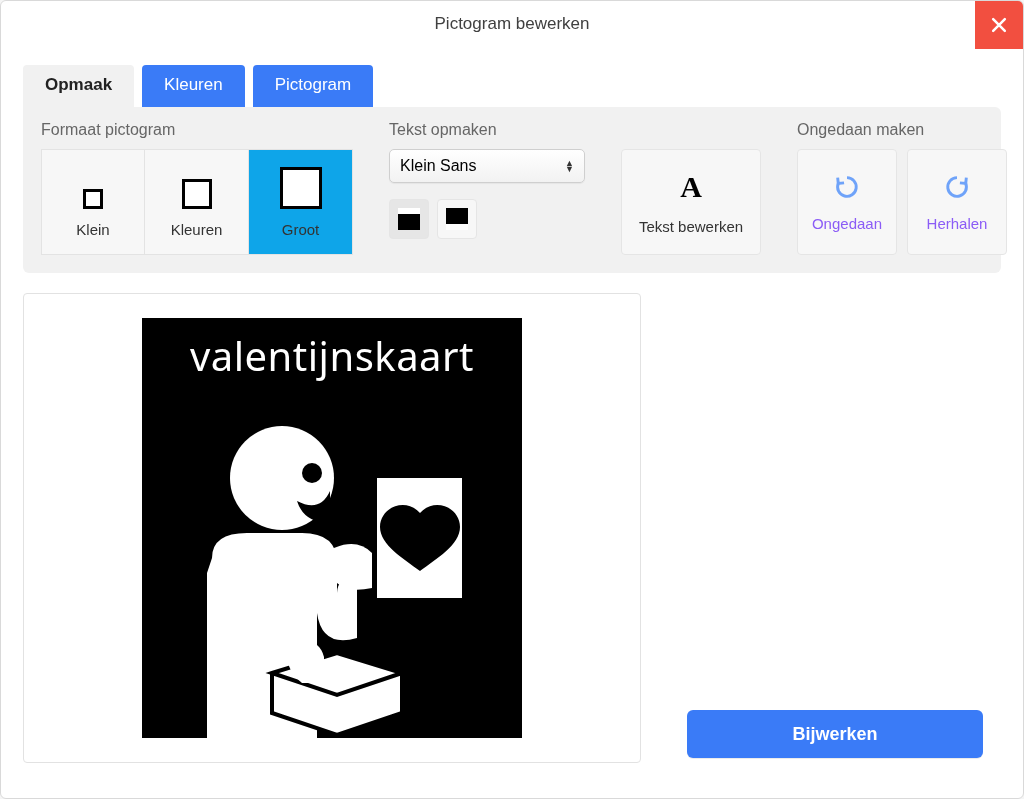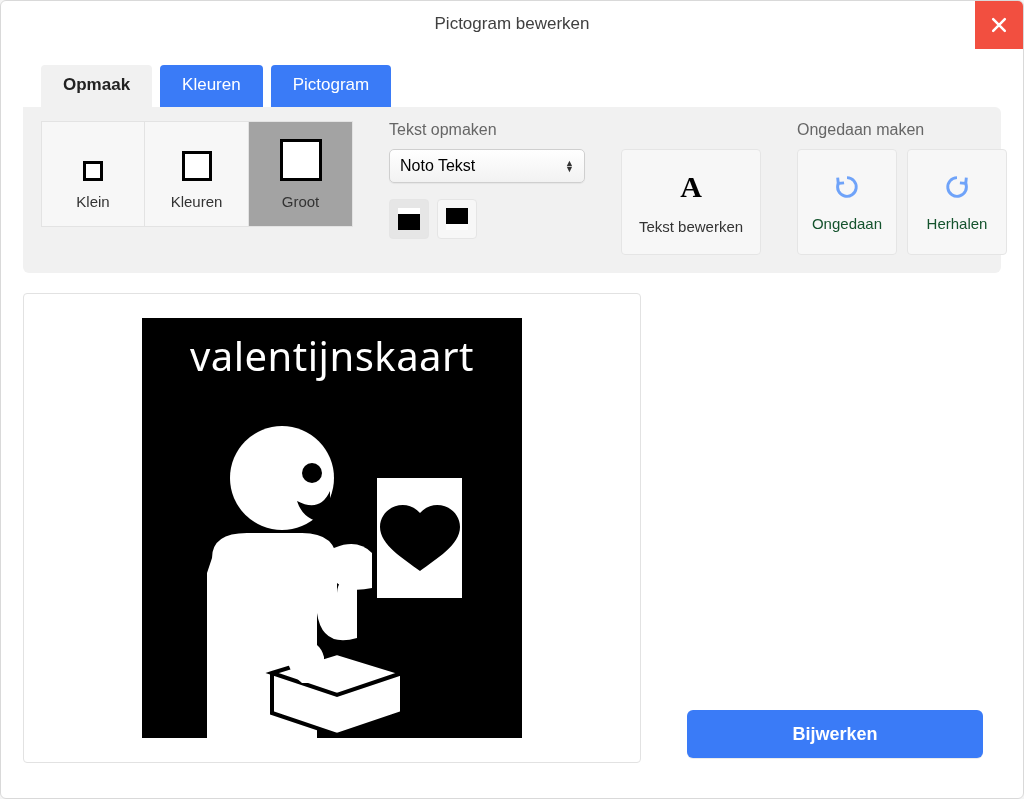--- a/index.html
+++ b/index.html
@@ -36,21 +36,21 @@
   }
   .close-btn svg { width: 20px; height: 20px; stroke: #fff; stroke-width: 3; }
 
   .content {
     padding: 18px 22px 22px 22px;
   }
 
   .tabs {
     display: flex;
     gap: 8px;
-    margin-left: 18px;
+    margin-left: 0;
   }
   .tab {
     padding: 10px 22px 12px 22px;
     font-size: 17px;
     border-radius: 4px 4px 0 0;
     cursor: pointer;
   }
   .tab.active {
     background: #f1f1f1;
     color: #222;
@@ -87,21 +87,21 @@
     flex-direction: column;
     align-items: center;
     justify-content: flex-end;
     background: #f7f7f7;
     border: 1px solid #e3e3e3;
     cursor: pointer;
     padding-bottom: 16px;
     gap: 12px;
   }
   .fmt + .fmt { border-left: none; }
-  .fmt.selected { background: #a3a3a3; }
+  .fmt.selected { background: #0ea5e9; }
   .fmt .sq {
     border: 3px solid #000;
     background: #fff;
   }
   .fmt.small .sq { width: 20px; height: 20px; }
   .fmt.medium .sq { width: 30px; height: 30px; }
   .fmt.large .sq { width: 42px; height: 42px; }
   .fmt .lbl { font-size: 15px; color: #333; }
 
   
@@ -172,21 +172,21 @@
     border:1px solid #e5e5e5;
     border-radius:4px;
     display:flex;
     flex-direction:column;
     align-items:center;
     justify-content:center;
     gap: 14px;
     cursor:pointer;
   }
   .undo-btn.disabled { color:#aaa; cursor:default; }
-  .undo-btn.disabled .lbl { color:#14532d; }
+  .undo-btn.disabled .lbl { color:#8b5cf6; }
   .undo-btn .lbl { font-size: 15px; color:#333; }
   .undo-btn svg { width: 28px; height: 28px; stroke:#6fa3f9; fill:none; stroke-width:2.5; }
 
   
   .preview-row {
     display:flex;
     margin-top: 20px;
     align-items:flex-start;
     gap: 28px;
   }
@@ -258,40 +258,41 @@
 
     <div class="tabs">
       <div class="tab active">Opmaak</div>
       <div class="tab inactive">Kleuren</div>
       <div class="tab inactive">Pictogram</div>
     </div>
 
     <div class="toolbar">
 
       <div class="format-group">
+        <div class="group-title">Formaat pictogram</div>
         <div class="format-opts">
           <div class="fmt small">
             <div class="sq"></div>
             <div class="lbl">Klein</div>
           </div>
           <div class="fmt medium">
             <div class="sq"></div>
             <div class="lbl">Kleuren</div>
           </div>
           <div class="fmt large selected">
             <div class="sq"></div>
             <div class="lbl">Groot</div>
           </div>
         </div>
       </div>
 
       <div class="text-group">
         <div class="group-title">Tekst opmaken</div>
         <div class="font-select-wrap">
-          <span>Noto Tekst</span>
+          <span>Klein Sans</span>
           <span class="arrows">
             <span>▲</span>
               <span>▼</span>
           </span>
         </div>
         <div class="textpos-row">
           <div class="textpos selected">
             <svg viewBox="0 0 26 26">
               <rect x="2" y="2" width="22" height="22" fill="#000"></rect>
               <rect x="2" y="2" width="22" height="6" fill="#fff"></rect>

